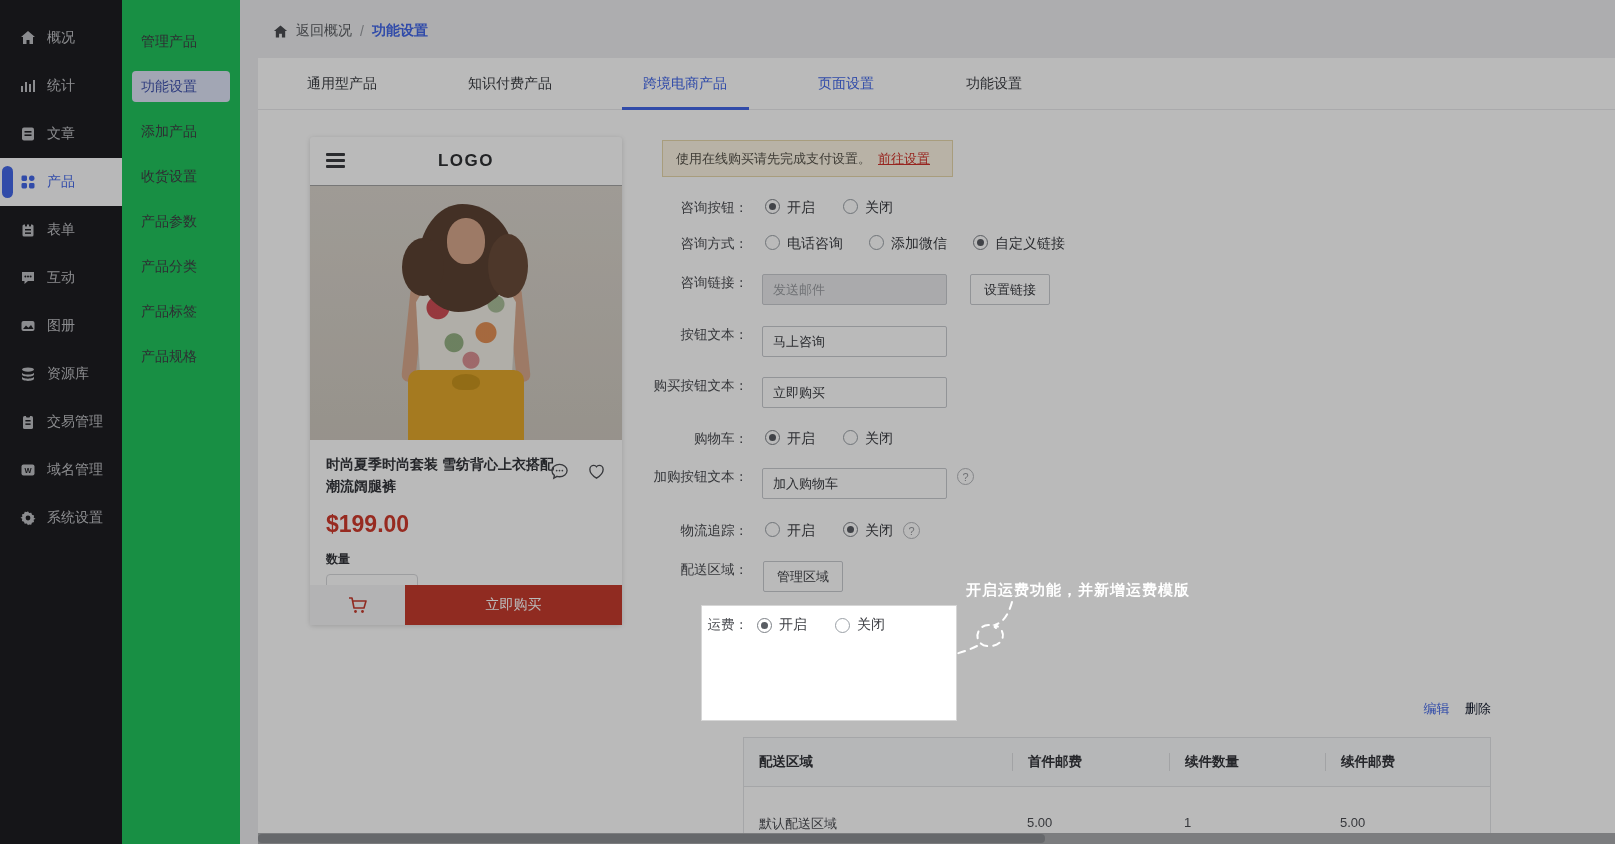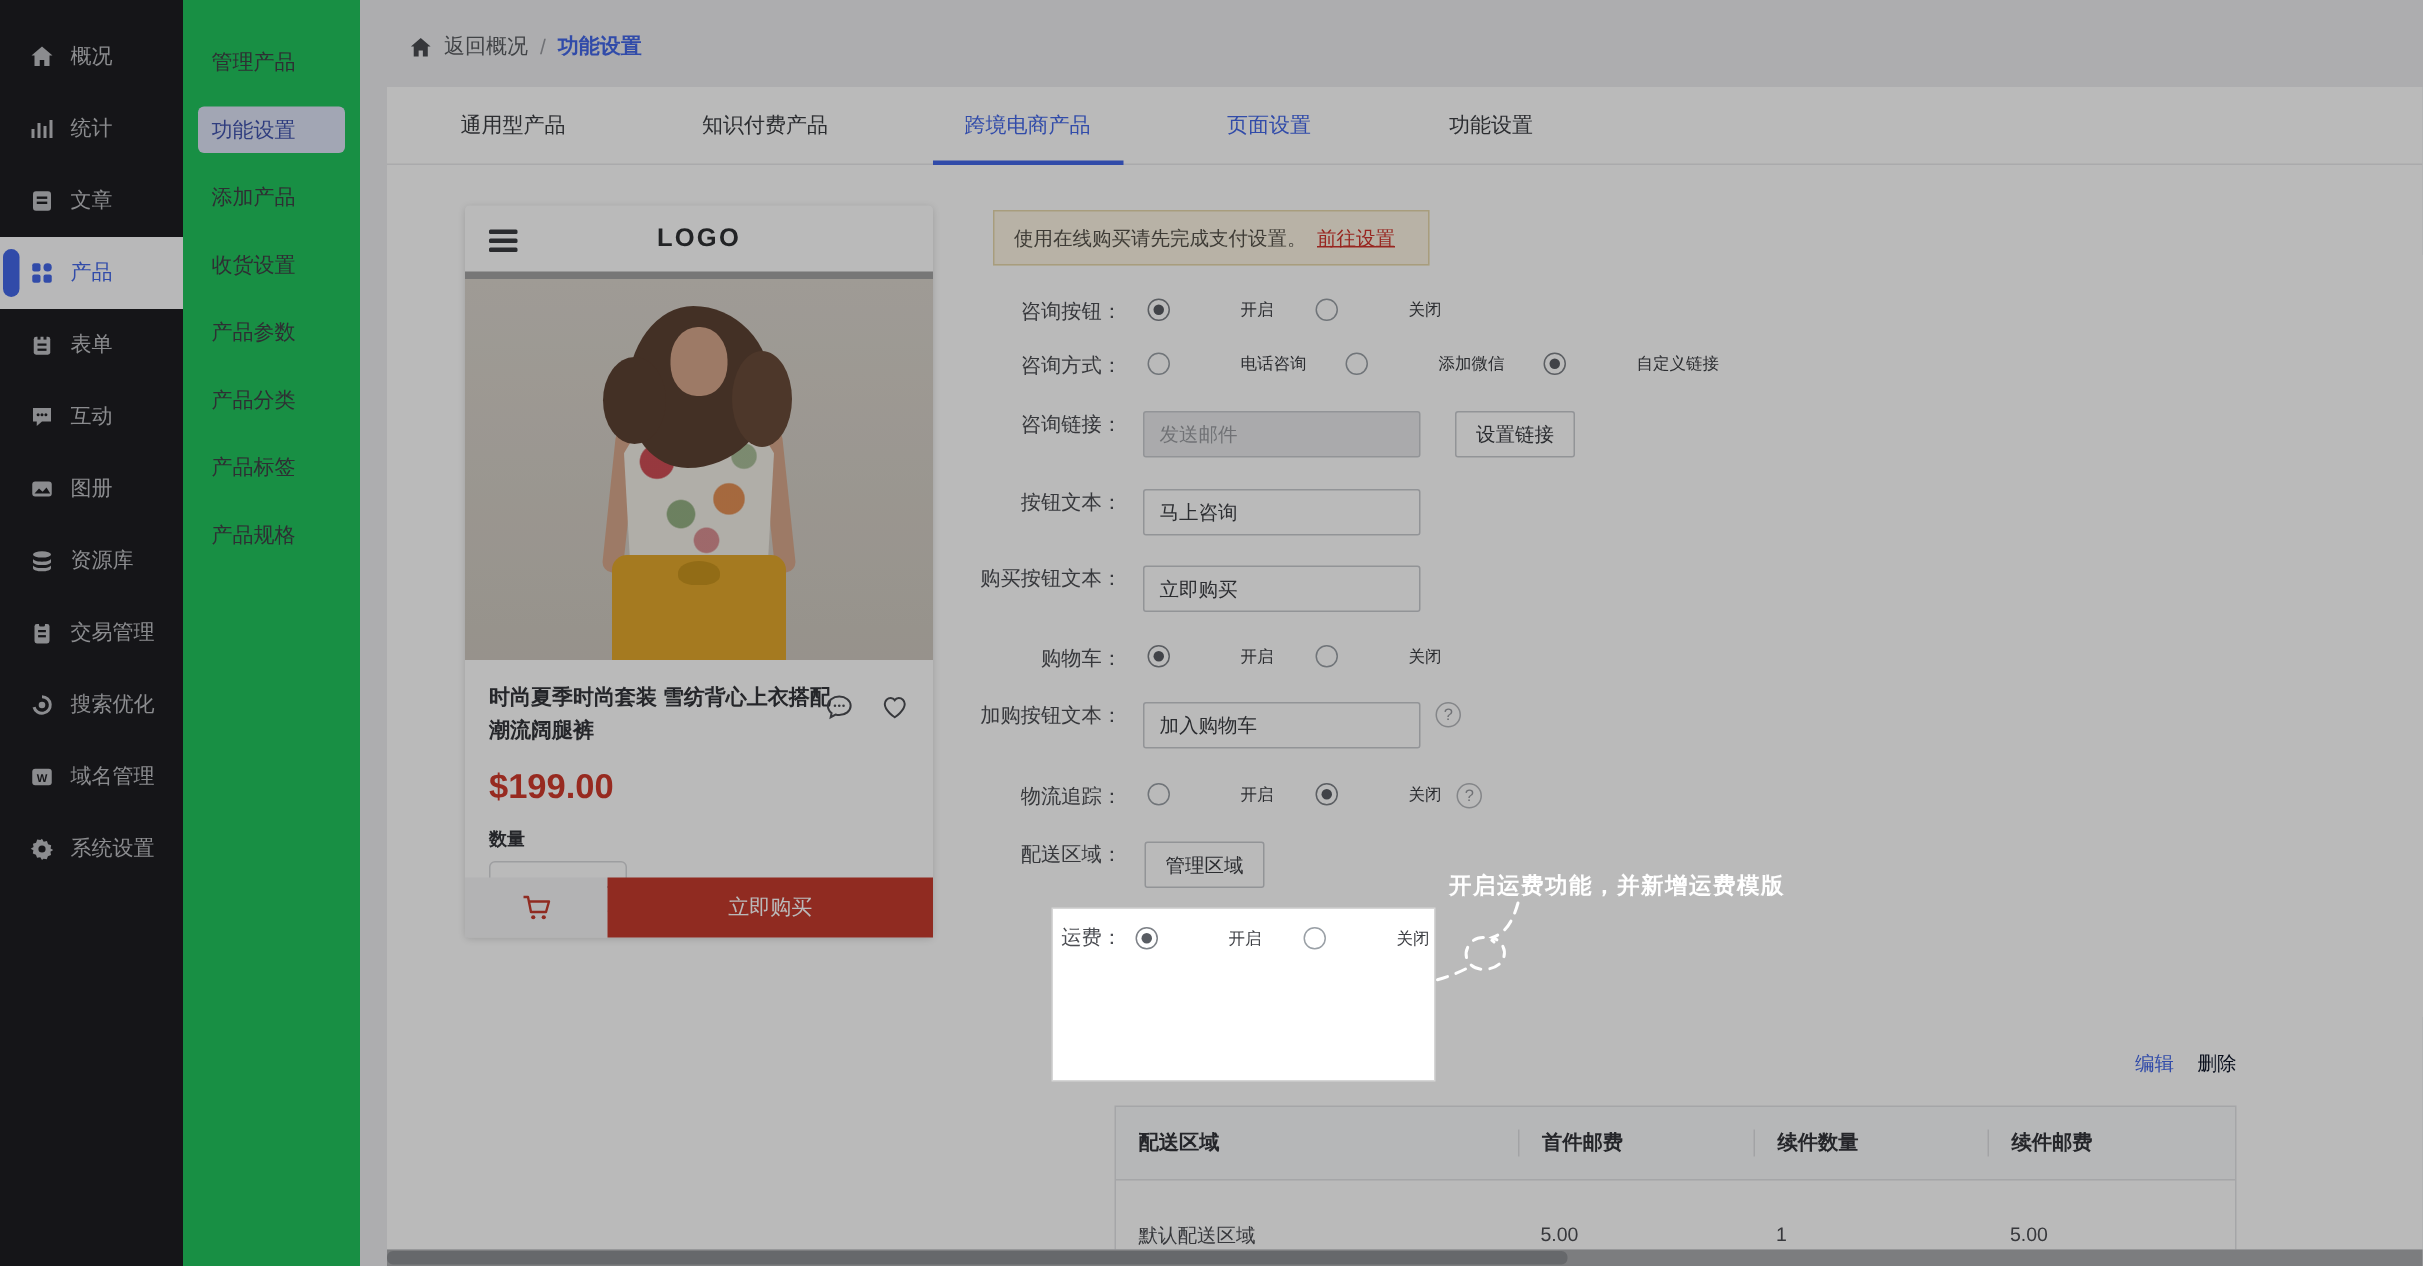--- a/index.html
+++ b/index.html
@@ -40,21 +40,21 @@
   .tab { position:absolute; top:17px; transform:translateX(-50%);
     font-size:14px; color:#3c3e43; cursor:pointer; white-space:nowrap; }
   .tab.active { color:#4468e8; }
   .tab.linkish { color:#4468e8; }
   .tab-underline { position:absolute; left:364px; top:49px; width:127px;
     height:3px; background:#4468e8; }
 
   
   .preview { position:absolute; left:52px; top:79px; width:312px; height:488px;
     background:#fff; border-radius:3px; box-shadow:0 1px 5px rgba(0,0,0,.15); }
-  .pv-head { position:relative; height:49px; border-bottom:5px solid #a3a3a3;
+  .pv-head { position:relative; height:49px; border-bottom:1px solid #a3a3a3;
     display:flex; align-items:center; justify-content:center; }
   .hamburger { position:absolute; left:16px; top:16px; width:19px; cursor:pointer; }
   .hamburger i { display:block; height:2.5px; background:#3a3c40; margin-bottom:3.5px; border-radius:1px; }
   .pv-logo { font-weight:bold; font-size:17px; letter-spacing:1.5px; color:#2f3134; }
 
   .pv-img { position:relative; height:254px; overflow:hidden;
     background:linear-gradient(#dad5cd,#cfc9c0); }
   .hair  { position:absolute; left:108px; top:18px; width:96px; height:108px;
     background:#5d4233; border-radius:46% 54% 58% 42%/55% 50% 50% 45%; }
   .hair:before { content:""; position:absolute; left:-16px; top:34px; width:42px;
@@ -111,21 +111,21 @@
     display:flex; align-items:center; padding-left:13px; }
   .alert a { color:#d0342c; text-decoration:underline; margin-left:7px; cursor:pointer; }
 
   .radio { width:15px; height:15px; border:1px solid #9aa0a6; border-radius:50%;
     background:#fff; display:inline-flex; align-items:center; justify-content:center;
     margin:0 7px 0 15px; cursor:pointer; flex:0 0 15px; }
   .radio.first { margin-left:17px; }
   .radio .dot { width:7px; height:7px; border-radius:50%; background:transparent; }
   .radio.checked { border-color:#7d8187; }
   .radio.checked .dot { background:#595d63; }
-  .rlabel { font-size:11px; color:#3c3e43;margin-left:40px; }
+  .rlabel { font-size:14px; color:#3c3e43; }
 
   .tinput { margin-left:14px; width:185px; height:31px; border:1px solid #c9cbd0;
     border-radius:2px; font-size:13px; color:#3c3e43; padding:0 10px;
     font-family:"Liberation Sans", sans-serif; background:#fff; }
   .tinput.disabled { background:#e9eaec; color:#9a9ca1; }
   .tinput::placeholder { color:#9a9ca1; }
   .gbtn { height:31px; border:1px solid #c9cbd0; border-radius:2px; background:#fff;
     font-size:13px; color:#3c3e43; padding:0 13px; cursor:pointer;
     font-family:"Liberation Sans", sans-serif; }
   .help { width:17px; height:17px; border:1px solid #b6b8bc; border-radius:50%;
@@ -235,27 +235,20 @@
     <span>资源库</span>
   </div>
   <div class="side-item">
     <svg viewBox="0 0 16 16">
         <rect x="3" y="2" width="10" height="13" rx="1.6" fill="#bfc0c4"></rect>
         <rect x="6" y="1" width="4" height="2.6" rx="1" fill="#1d1d21"></rect>
         <rect x="5.4" y="6" width="5.2" height="1.5" fill="#1d1d21"></rect>
         <rect x="5.4" y="9.4" width="5.2" height="1.5" fill="#1d1d21"></rect>
       </svg>
     <span>交易管理</span>
-  </div>
-  <div class="side-item">
-    <svg viewBox="0 0 16 16">
-        <path d="M8 1.5a6.5 6.5 0 1 1-6.3 8.1l2-.5A4.5 4.5 0 1 0 8 3.5z" fill="#bfc0c4"></path>
-        <circle cx="8" cy="8" r="2.2" fill="#bfc0c4"></circle>
-      </svg>
-    <span>搜索优化</span>
   </div>
   <div class="side-item">
     <svg viewBox="0 0 16 16">
         <rect x="1.5" y="2.5" width="13" height="11" rx="2" fill="#bfc0c4"></rect>
         <text x="8" y="11" font-size="7.5" font-weight="bold" text-anchor="middle" fill="#1d1d21">W</text>
       </svg>
     <span>域名管理</span>
   </div>
   <div class="side-item">
     <svg viewBox="0 0 16 16">

